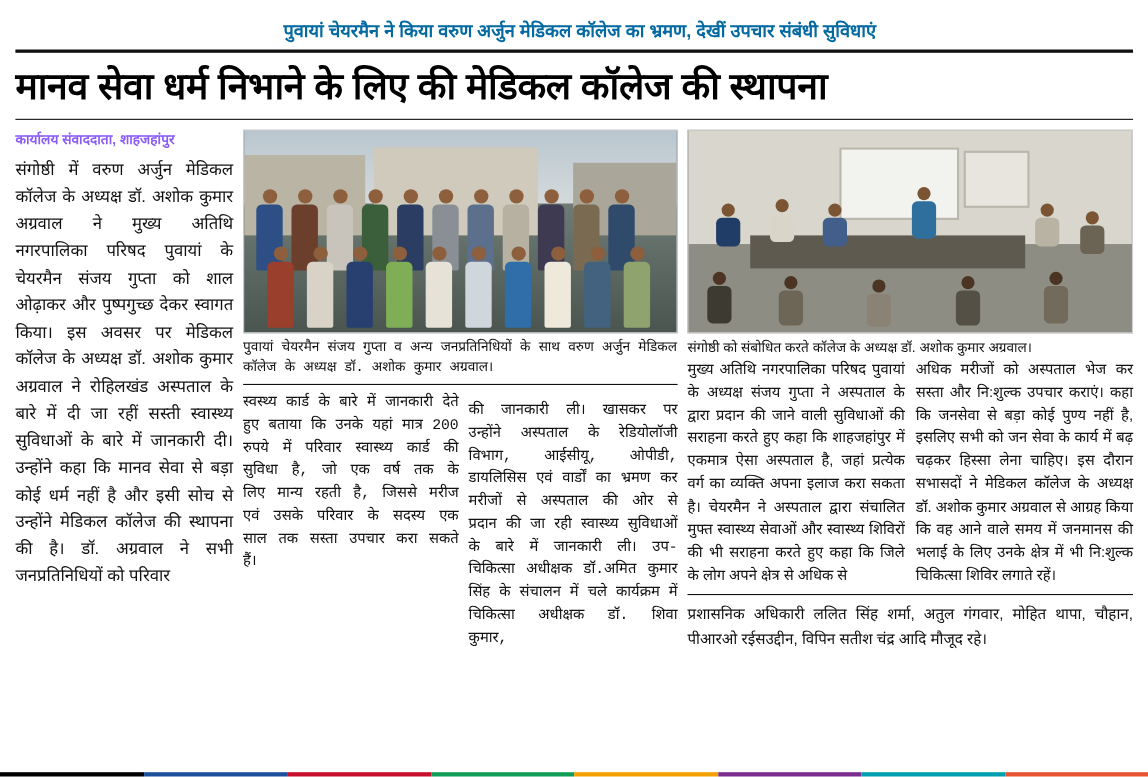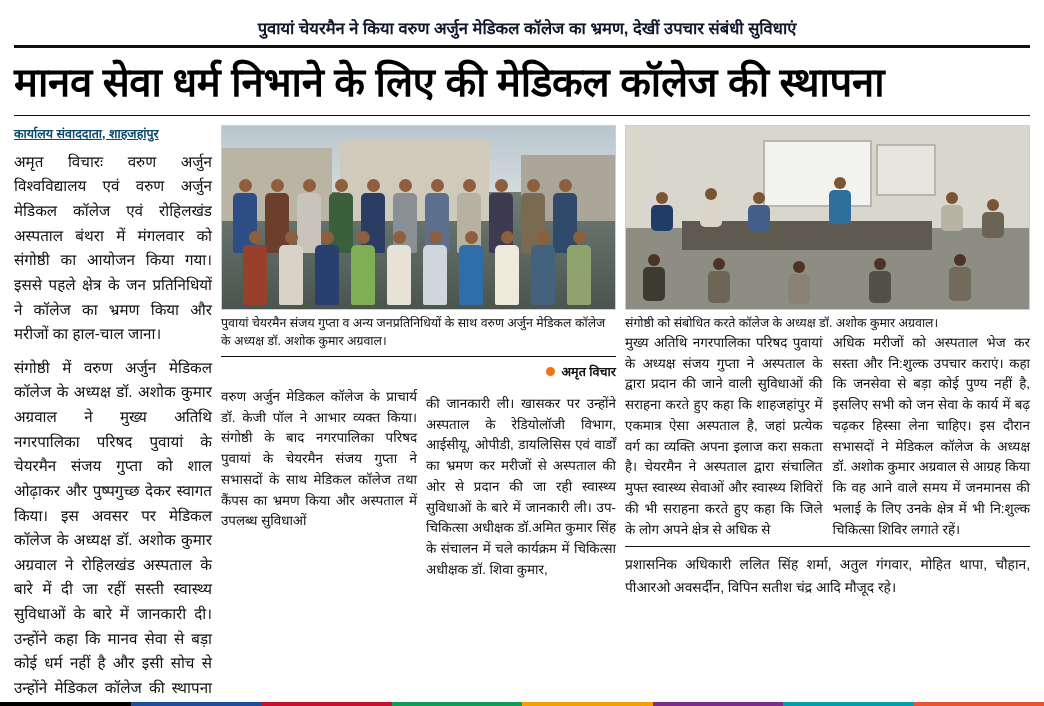--- a/index.html
+++ b/index.html
@@ -31,57 +31,56 @@
     display:flex;align-items:center;justify-content:center;
     padding:0 26px;
     letter-spacing:.5px;
   }
   .kicker-text{
     flex:1;
     display:flex;align-items:center;
     justify-content:center;
     font-weight:bold;
     font-size:16.5px;
-    color:#0f172a;
+    color:#0369a1;
     padding-left:10px;
   }
   .rule-thick{
     border-top:3px solid #111;
     margin-top:3px;
   }
   
   .headline{
-    font-size:40px;
+    font-size:34px;
     font-weight:bold;
     line-height:1.12;
     letter-spacing:-0.3px;
     margin:12px 0 10px 0;
     color:#000;
     white-space:nowrap;
   }
   .rule-under-head{
     border-top:1px solid #111;
     margin-bottom:9px;
   }
   
   .content{
     display:flex;
     gap:9px;
     height:520px;
   }
   .col-left{ width:198px; }
-  .col-mid{ width:395px; }
+  .col-mid{ width:395px;font-family:Liberation Mono, monospace; }
   .col-right{ flex:1; }
 
   .byline{
     font-size:12.5px;
     font-weight:bold;
     margin-bottom:8px;
-    color:#0c4a6e;
-    text-decoration:underline;
+    color:#8b5cf6;
   }
   .body-text{
     font-size:15.2px;
     line-height:1.62;
     text-align:justify;
     color:#111;
   }
   .body-text p{ margin:0 0 9px 0; }
   .body-sm{
     font-size:13.4px;
@@ -194,21 +193,20 @@
   <div class="rule-thick"></div>
 
   <div class="headline">मानव सेवा धर्म निभाने के लिए की मेडिकल कॉलेज की स्थापना</div>
   <div class="rule-under-head"></div>
 
   <div class="content">
 
     <div class="col-left">
       <div class="byline">कार्यालय संवाददाता, शाहजहांपुर</div>
       <div class="body-text">
-        <p>अमृत विचारः वरुण अर्जुन विश्वविद्यालय एवं वरुण अर्जुन मेडिकल कॉलेज एवं रोहिलखंड अस्पताल बंथरा में मंगलवार को संगोष्ठी का आयोजन किया गया। इससे पहले क्षेत्र के जन प्रतिनिधियों ने कॉलेज का भ्रमण किया और मरीजों का हाल-चाल जाना।</p>
         <p>संगोष्ठी में वरुण अर्जुन मेडिकल कॉलेज के अध्यक्ष डॉ. अशोक कुमार अग्रवाल ने मुख्य अतिथि नगरपालिका परिषद पुवायां के चेयरमैन संजय गुप्ता को शाल ओढ़ाकर और पुष्पगुच्छ देकर स्वागत किया। इस अवसर पर मेडिकल कॉलेज के अध्यक्ष डॉ. अशोक कुमार अग्रवाल ने रोहिलखंड अस्पताल के बारे में दी जा रहीं सस्ती स्वास्थ्य सुविधाओं के बारे में जानकारी दी। उन्होंने कहा कि मानव सेवा से बड़ा कोई धर्म नहीं है और इसी सोच से उन्होंने मेडिकल कॉलेज की स्थापना की है। डॉ. अग्रवाल ने सभी जनप्रतिनिधियों को परिवार</p>
       </div>
     </div>
 
     <div class="col-mid">
 
       <div class="photo photo-main">
         <div class="sky"></div>
         <div class="ground"></div>
         <div class="bldg" style="left:0;top:12%;width:28%;height:40%;background:#b9b4a4;"></div>
@@ -297,29 +295,25 @@
             <div class="body" style="background:#43627f;"></div>
           </div>
         <div class="person" style="left:344px;">
             <div class="head"></div>
             <div class="body" style="background:#8fa36f;"></div>
           </div>
       </div>
 
       <div class="caption">पुवायां चेयरमैन संजय गुप्ता व अन्य जनप्रतिनिधियों के साथ वरुण अर्जुन मेडिकल कॉलेज के अध्यक्ष डॉ. अशोक कुमार अग्रवाल।</div>
       <div class="caption-rule"></div>
-      <div class="brandline">
-        <span class="brand-dot"></span>
-        <span>अमृत विचार</span>
-      </div>
 
       <div class="mid-split">
         <div class="mid-col-a">
           <div class="body-sm">
-            <p>वरुण अर्जुन मेडिकल कॉलेज के प्राचार्य डॉ. केजी पॉल ने आभार व्यक्त किया। संगोष्ठी के बाद नगरपालिका परिषद पुवायां के चेयरमैन संजय गुप्ता ने सभासदों के साथ मेडिकल कॉलेज तथा कैंपस का भ्रमण किया और अस्पताल में उपलब्ध सुविधाओं</p>
+            <p>स्वस्थ्य कार्ड के बारे में जानकारी देते हुए बताया कि उनके यहां मात्र 200 रुपये में परिवार स्वास्थ्य कार्ड की सुविधा है, जो एक वर्ष तक के लिए मान्य रहती है, जिससे मरीज एवं उसके परिवार के सदस्य एक साल तक सस्ता उपचार करा सकते हैं।</p>
           </div>
         </div>
         <div class="mid-col-b">
           <div class="body-sm" style="margin-top:7px;">
             <p>की जानकारी ली। खासकर पर उन्होंने अस्पताल के रेडियोलॉजी विभाग, आईसीयू, ओपीडी, डायलिसिस एवं वार्डों का भ्रमण कर मरीजों से अस्पताल की ओर से प्रदान की जा रही स्वास्थ्य सुविधाओं के बारे में जानकारी ली। उप-चिकित्सा अधीक्षक डॉ.अमित कुमार सिंह के संचालन में चले कार्यक्रम में चिकित्सा अधीक्षक डॉ. शिवा कुमार,</p>
           </div>
         </div>
       </div>
     </div>
 
@@ -380,21 +374,21 @@
       </div>
 
       <div class="caption">संगोष्ठी को संबोधित करते कॉलेज के अध्यक्ष डॉ. अशोक कुमार अग्रवाल।</div>
 
 
       <div class="right-cols">
         <div class="rc body-sm">मुख्य अतिथि नगरपालिका परिषद पुवायां के अध्यक्ष संजय गुप्ता ने अस्पताल के द्वारा प्रदान की जाने वाली सुविधाओं की सराहना करते हुए कहा कि शाहजहांपुर में एकमात्र ऐसा अस्पताल है, जहां प्रत्येक वर्ग का व्यक्ति अपना इलाज करा सकता है। चेयरमैन ने अस्पताल द्वारा संचालित मुफ्त स्वास्थ्य सेवाओं और स्वास्थ्य शिविरों की भी सराहना करते हुए कहा कि जिले के लोग अपने क्षेत्र से अधिक से</div>
         <div class="rc body-sm">अधिक मरीजों को अस्पताल भेज कर सस्ता और नि:शुल्क उपचार कराएं। कहा कि जनसेवा से बड़ा कोई पुण्य नहीं है, इसलिए सभी को जन सेवा के कार्य में बढ़ चढ़कर हिस्सा लेना चाहिए। इस दौरान सभासदों ने मेडिकल कॉलेज के अध्यक्ष डॉ. अशोक कुमार अग्रवाल से आग्रह किया कि वह आने वाले समय में जनमानस की भलाई के लिए उनके क्षेत्र में भी नि:शुल्क चिकित्सा शिविर लगाते रहें।</div>
       </div>
 
-      <div class="right-foot">प्रशासनिक अधिकारी ललित सिंह    शर्मा, अतुल गंगवार, मोहित थापा, चौहान, पीआरओ अवसर्दीन, विपिन    सतीश चंद्र आदि मौजूद रहे।</div>
+      <div class="right-foot">प्रशासनिक अधिकारी ललित सिंह    शर्मा, अतुल गंगवार, मोहित थापा, चौहान, पीआरओ रईसउद्दीन, विपिन    सतीश चंद्र आदि मौजूद रहे।</div>
     </div>
 
   </div>
 
   <div class="bottom-strip">
     <span style="background:#000000"></span>
     <span style="background:#1c4e9c"></span>
     <span style="background:#c8102e"></span>
     <span style="background:#0f9d58"></span>
     <span style="background:#f4a100"></span>

